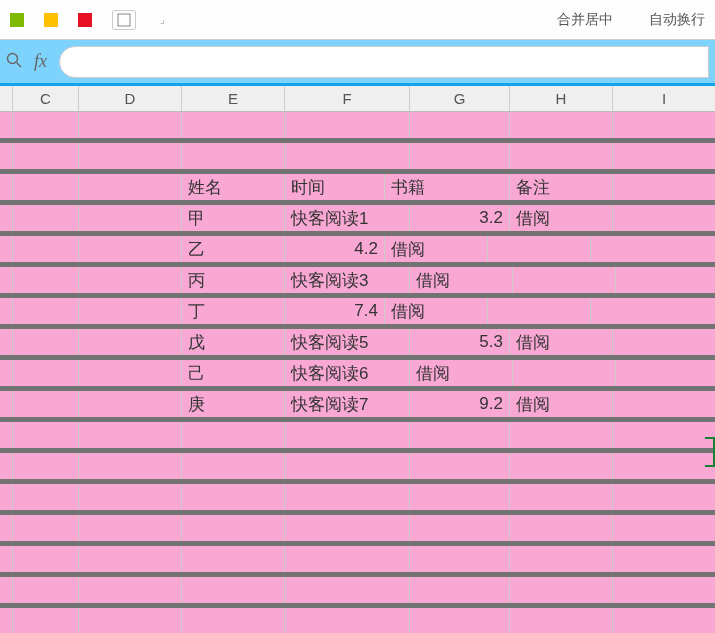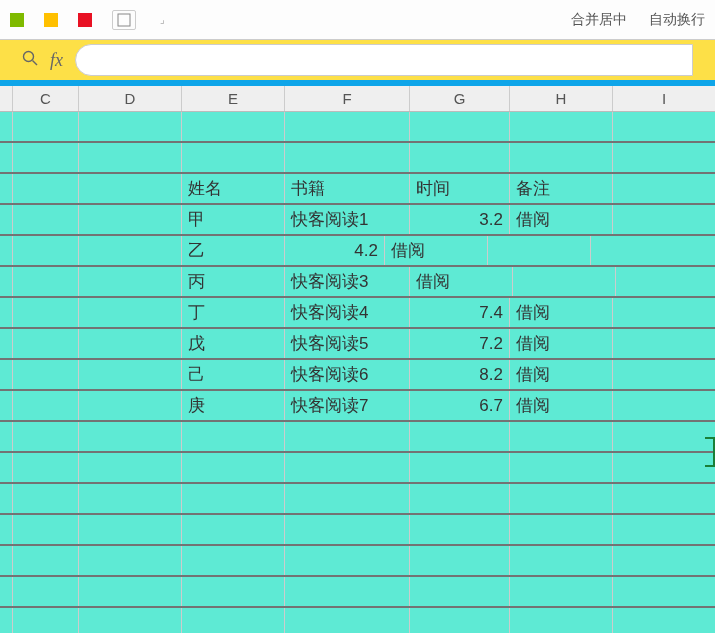--- a/index.html
+++ b/index.html
@@ -28,32 +28,32 @@
     }
     .tb-swatch.green { background: #7fba00; }
     .tb-swatch.yellow { background: #ffc000; }
     .tb-swatch.red { background: #e81123; }
     .tb-pill {
       width: 24px; height: 20px; border:1px solid #ccc; border-radius:2px;
       display:flex; align-items:center; justify-content:center;
     }
     .tb-text {
       color:#555; font-size:14px; margin-left:auto;
-      display:flex; gap:22px;text-align:center;
+      display:flex; gap:36px;text-align:center;
     }
     .small-marker {
       font-size:10px; color:#aaa; margin-left:4px;
     }
     .formula-bar {
       height: 46px;
-      background: #fde047;
-      border-bottom: 6px solid #0ea5e9;
+      background: #7dd3fc;
+      border-bottom: 3px solid #0ea5e9;
       display: flex;
       align-items: center;
-      padding: 0 22px;
+      padding: 0 6px;
       gap: 12px;
     }
     .zoom-icon svg, .fx-label { color:#666; }
     .fx-label {
       font-style: italic;
       font-family: "Times New Roman", serif;
       font-size: 18px;
       color:#666;
     }
     .formula-input {
@@ -96,22 +96,22 @@
     .w-c { flex: 0 0 66px; }
     .w-d { flex: 0 0 103px; }
     .w-e { flex: 0 0 103px; }
     .w-f { flex: 0 0 125px; }
     .w-g { flex: 0 0 100px; }
     .w-h { flex: 0 0 103px; }
     .w-i { flex: 0 0 103px; }
     .row {
       display: flex;
       height: 31px;
-      border-bottom: 2px solid #737373;
-      background: #5eead4;
+      border-bottom: 5px solid #737373;
+      background: #f9a8d4;
       text-align: right;
     }
     .cell.num { justify-content: flex-end; font-variant-numeric: tabular-nums; }
     .active-marker {
       position:absolute;
       width:10px; height:30px;
       border:2px solid #1a7f37;
       border-left:none;
       right:0; top: 351px;
     }
@@ -181,22 +181,22 @@
     <div class="cell w-h"></div>
     <div class="cell w-i"></div>
 
   </div>
 
   <div class="row">
     <div class="cell w-rowstub"></div>
     <div class="cell w-c"></div>
     <div class="cell w-d"></div>
     <div class="cell w-e">姓名</div>
+    <div class="cell w-g">时间</div>
     <div class="cell w-f">书籍</div>
-    <div class="cell w-g">时间</div>
     <div class="cell w-h">备注</div>
     <div class="cell w-i"></div>
 
   </div>
 
   <div class="row">
     <div class="cell w-rowstub"></div>
     <div class="cell w-c"></div>
     <div class="cell w-d"></div>
     <div class="cell w-e">甲</div>
@@ -227,58 +227,56 @@
     <div class="cell w-h">借阅</div>
     <div class="cell w-i"></div>
 
   </div>
 
   <div class="row">
     <div class="cell w-rowstub"></div>
     <div class="cell w-c"></div>
     <div class="cell w-d"></div>
     <div class="cell w-e">丁</div>
-    <div class="cell w-f">快客阅读4</div>
     <div class="cell w-g num">7.4</div>
     <div class="cell w-h">借阅</div>
     <div class="cell w-i"></div>
 
   </div>
 
   <div class="row">
     <div class="cell w-rowstub"></div>
     <div class="cell w-c"></div>
     <div class="cell w-d"></div>
     <div class="cell w-e">戊</div>
     <div class="cell w-f">快客阅读5</div>
-    <div class="cell w-g num">7.2</div>
+    <div class="cell w-g num">5.3</div>
     <div class="cell w-h">借阅</div>
     <div class="cell w-i"></div>
 
   </div>
 
   <div class="row">
     <div class="cell w-rowstub"></div>
     <div class="cell w-c"></div>
     <div class="cell w-d"></div>
     <div class="cell w-e">己</div>
     <div class="cell w-f">快客阅读6</div>
-    <div class="cell w-g num">8.2</div>
     <div class="cell w-h">借阅</div>
     <div class="cell w-i"></div>
 
   </div>
 
   <div class="row">
     <div class="cell w-rowstub"></div>
     <div class="cell w-c"></div>
     <div class="cell w-d"></div>
     <div class="cell w-e">庚</div>
     <div class="cell w-f">快客阅读7</div>
-    <div class="cell w-g num">6.7</div>
+    <div class="cell w-g num">9.2</div>
     <div class="cell w-h">借阅</div>
     <div class="cell w-i"></div>
 
   </div>
 
   <div class="row">
       <div class="cell w-rowstub"></div>
       <div class="cell w-c"></div>
       <div class="cell w-d"></div>
       <div class="cell w-e"></div>

